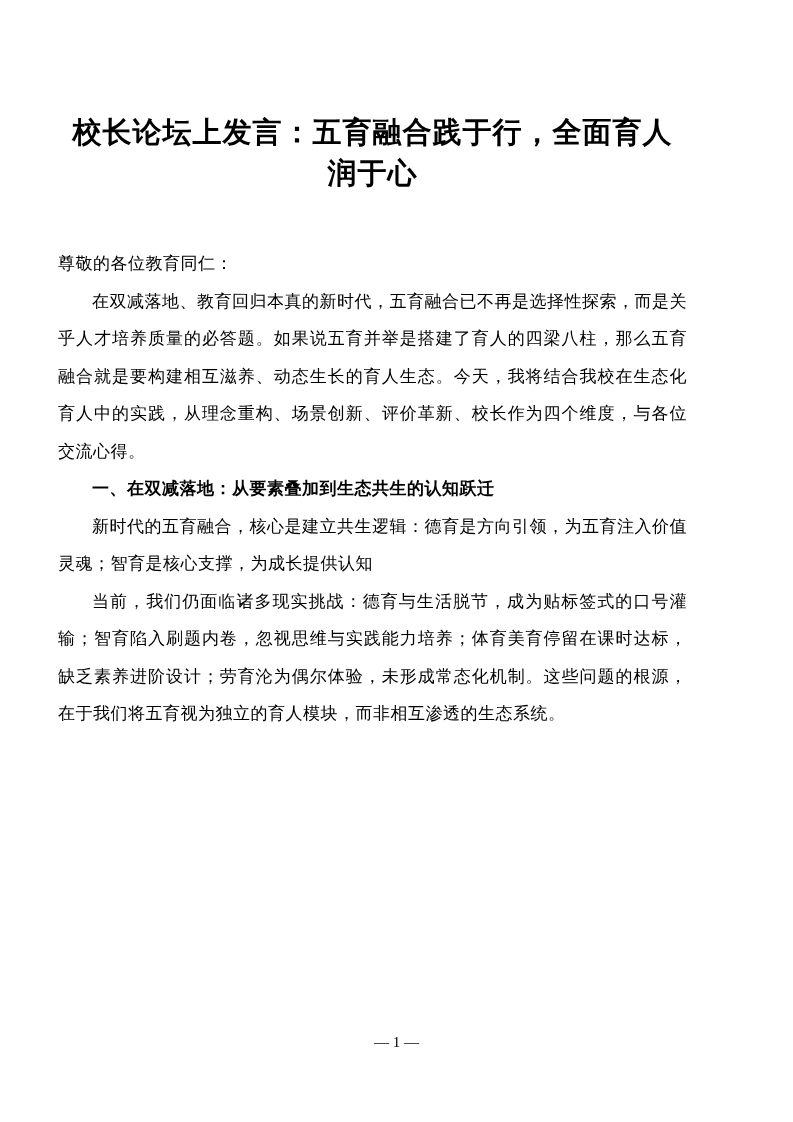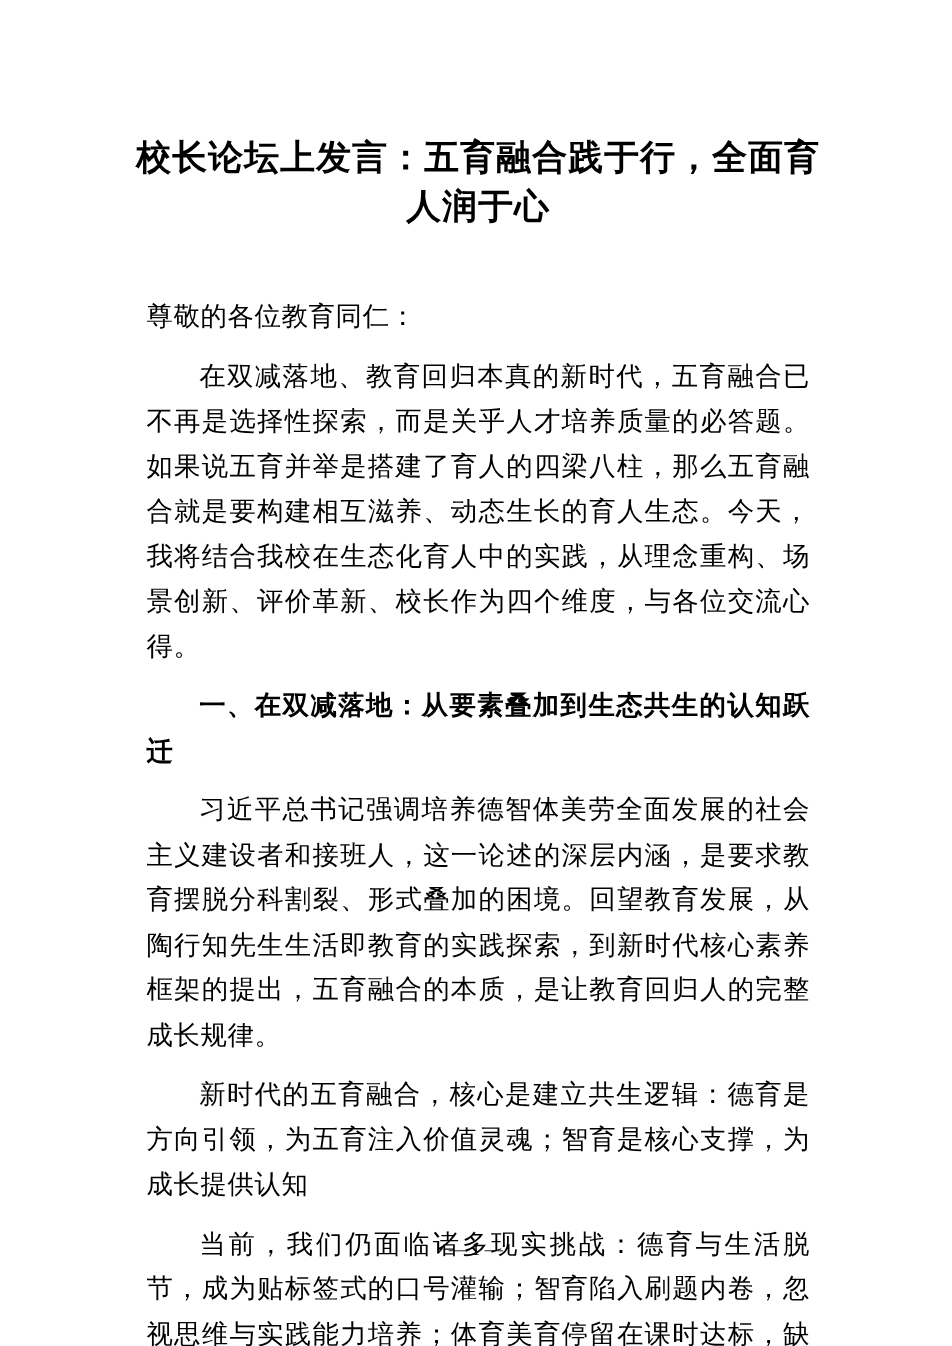--- a/index.html
+++ b/index.html
@@ -12,34 +12,34 @@
     background: #ffffff;
     color: #000000;
     font-family: "Liberation Serif", "DejaVu Serif", serif;
     position: relative;
     overflow: hidden;
   }
   .page {
     box-sizing: border-box;
     width: 793px;
     height: 1122px;
-    padding: 112px 106px 0 110px;
+    padding: 112px 106px 0 58px;
   }
   .doc-title {
     margin: 0 0 52px 0;
     font-size: 29px;
     font-weight: bold;
     line-height: 1.4;
     text-align: center;
     letter-spacing: 1px;
     font-family: "Liberation Serif", "DejaVu Serif", serif;
   }
   .para {
-    margin: 12px;
-    font-size: 22px;
+    margin: 0;
+    font-size: 17px;
     line-height: 37.5px;
     text-align: justify;
     text-justify: inter-ideograph;
     letter-spacing: 0.5px;
   }
   .para.indent {
     text-indent: 2em;
   }
   .para.heading {
     font-family: "Liberation Sans", "DejaVu Sans", sans-serif;
@@ -64,20 +64,19 @@
 <div class="page">
   <h1 class="doc-title">校长论坛上发言：五育融合践于行，全面育人润于心</h1>
 
   <p class="para">尊敬的各位教育同仁：</p>
 
 
   <p class="para indent">在双减落地、教育回归本真的新时代，五育融合已不再是选择性探索，而是关乎人才培养质量的必答题。如果说五育并举是搭建了育人的四梁八柱，那么五育融合就是要构建相互滋养、动态生长的育人生态。今天，我将结合我校在生态化育人中的实践，从理念重构、场景创新、评价革新、校长作为四个维度，与各位交流心得。</p>
 
   <p class="para heading">一、在双减落地：从要素叠加到生态共生的认知跃迁</p>
 
-  <p class="para indent">习近平总书记强调培养德智体美劳全面发展的社会主义建设者和接班人，这一论述的深层内涵，是要求教育摆脱分科割裂、形式叠加的困境。回望教育发展，从陶行知先生生活即教育的实践探索，到新时代核心素养框架的提出，五育融合的本质，是让教育回归人的完整成长规律。</p>
 
   <p class="para indent">新时代的五育融合，核心是建立共生逻辑：德育是方向引领，为五育注入价值灵魂；智育是核心支撑，为成长提供认知</p>
 
   <p class="para indent">当前，我们仍面临诸多现实挑战：德育与生活脱节，成为贴标签式的口号灌输；智育陷入刷题内卷，忽视思维与实践能力培养；体育美育停留在课时达标，缺乏素养进阶设计；劳育沦为偶尔体验，未形成常态化机制。这些问题的根源，在于我们将五育视为独立的育人模块，而非相互渗透的生态系统。</p>
 </div>
 
 <div class="footer">— 1 —</div>
 
 </body></html>

